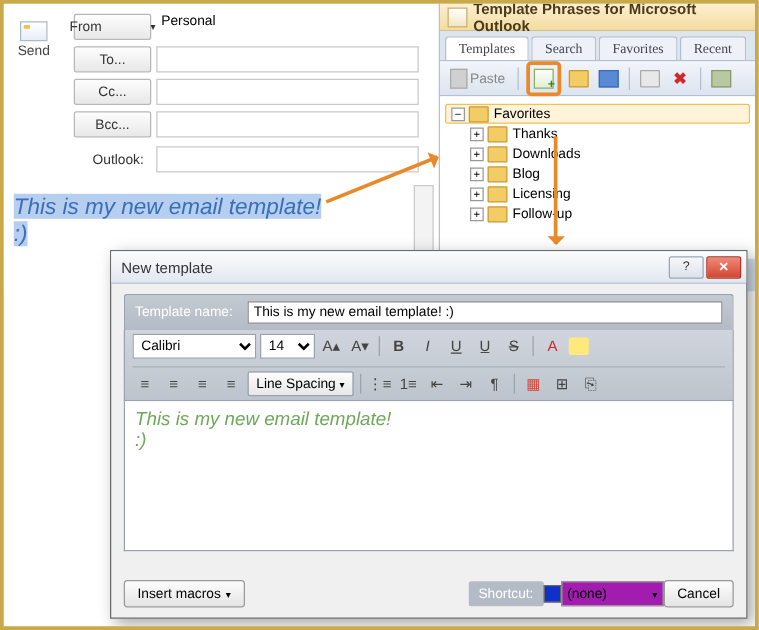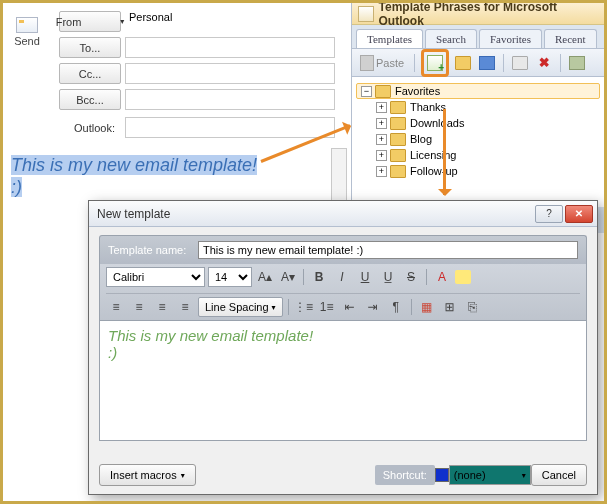--- a/index.html
+++ b/index.html
@@ -76,21 +76,21 @@
 .et-row2 { width:100%; display:flex; gap:3px; align-items:center; padding-top:3px; border-top:1px solid #aab0ba; margin-top:3px; }
 .linesp { height:20px; padding:0 6px; border:1px solid #9aa2ad; background:linear-gradient(#fdfdfd,#e8e8e8); border-radius:2px; font-size:11px; display:flex; align-items:center; cursor:pointer; }
 
 .editor-area { height:120px; background:#fff; border:1px solid #9aa2ad; border-top:none; padding:6px 8px; font-size:15px; color:#6fa85a; font-style:italic; overflow:auto; }
 
 .dlg-footer { position:absolute; left:10px; right:10px; bottom:8px; display:flex; align-items:center; gap:0; }
 .footer-btn { height:22px; padding:0 10px; border:1px solid #9a9a9a; background:linear-gradient(#fdfdfd,#e4e4e4); border-radius:3px; font-size:11px; display:flex; align-items:center; cursor:pointer; }
 .footer-btn.ok { border:2px solid #e98a2a; padding:0 20px; }
 .shortcut-label { color:#fff; font-size:11px; background:#b4bbc6; padding:4px 8px; border-radius:2px; }
 .shortcut-swatch { width:14px; height:14px; background:#1030cc; border:1px solid #666; }
-.shortcut-sel { height:20px; border:1px solid #9a9a9a; background:#0f766e; padding:0 4px; font-size:11px; display:flex; align-items:center; width:82px; justify-content:space-between; cursor:pointer; }
+.shortcut-sel { height:20px; border:1px solid #9a9a9a; background:#a21caf; padding:0 4px; font-size:11px; display:flex; align-items:center; width:82px; justify-content:space-between; cursor:pointer; }
 
 
 .arrow { position:absolute; background:#e98a2a; }
 .arrow1 { left:258px; top:157px; width:96px; height:3px; transform: rotate(-22deg); transform-origin:left center; }
 .arrow1::after { content:""; position:absolute; right:-8px; top:-5px; border:7px solid transparent; border-left-color:#e98a2a; }
 .arrow2 { left:440px; top:106px; width:3px; height:86px; }
 .arrow2::after { content:""; position:absolute; left:-5px; bottom:-8px; border:7px solid transparent; border-top-color:#e98a2a; }
 
 </style>
 </head>

